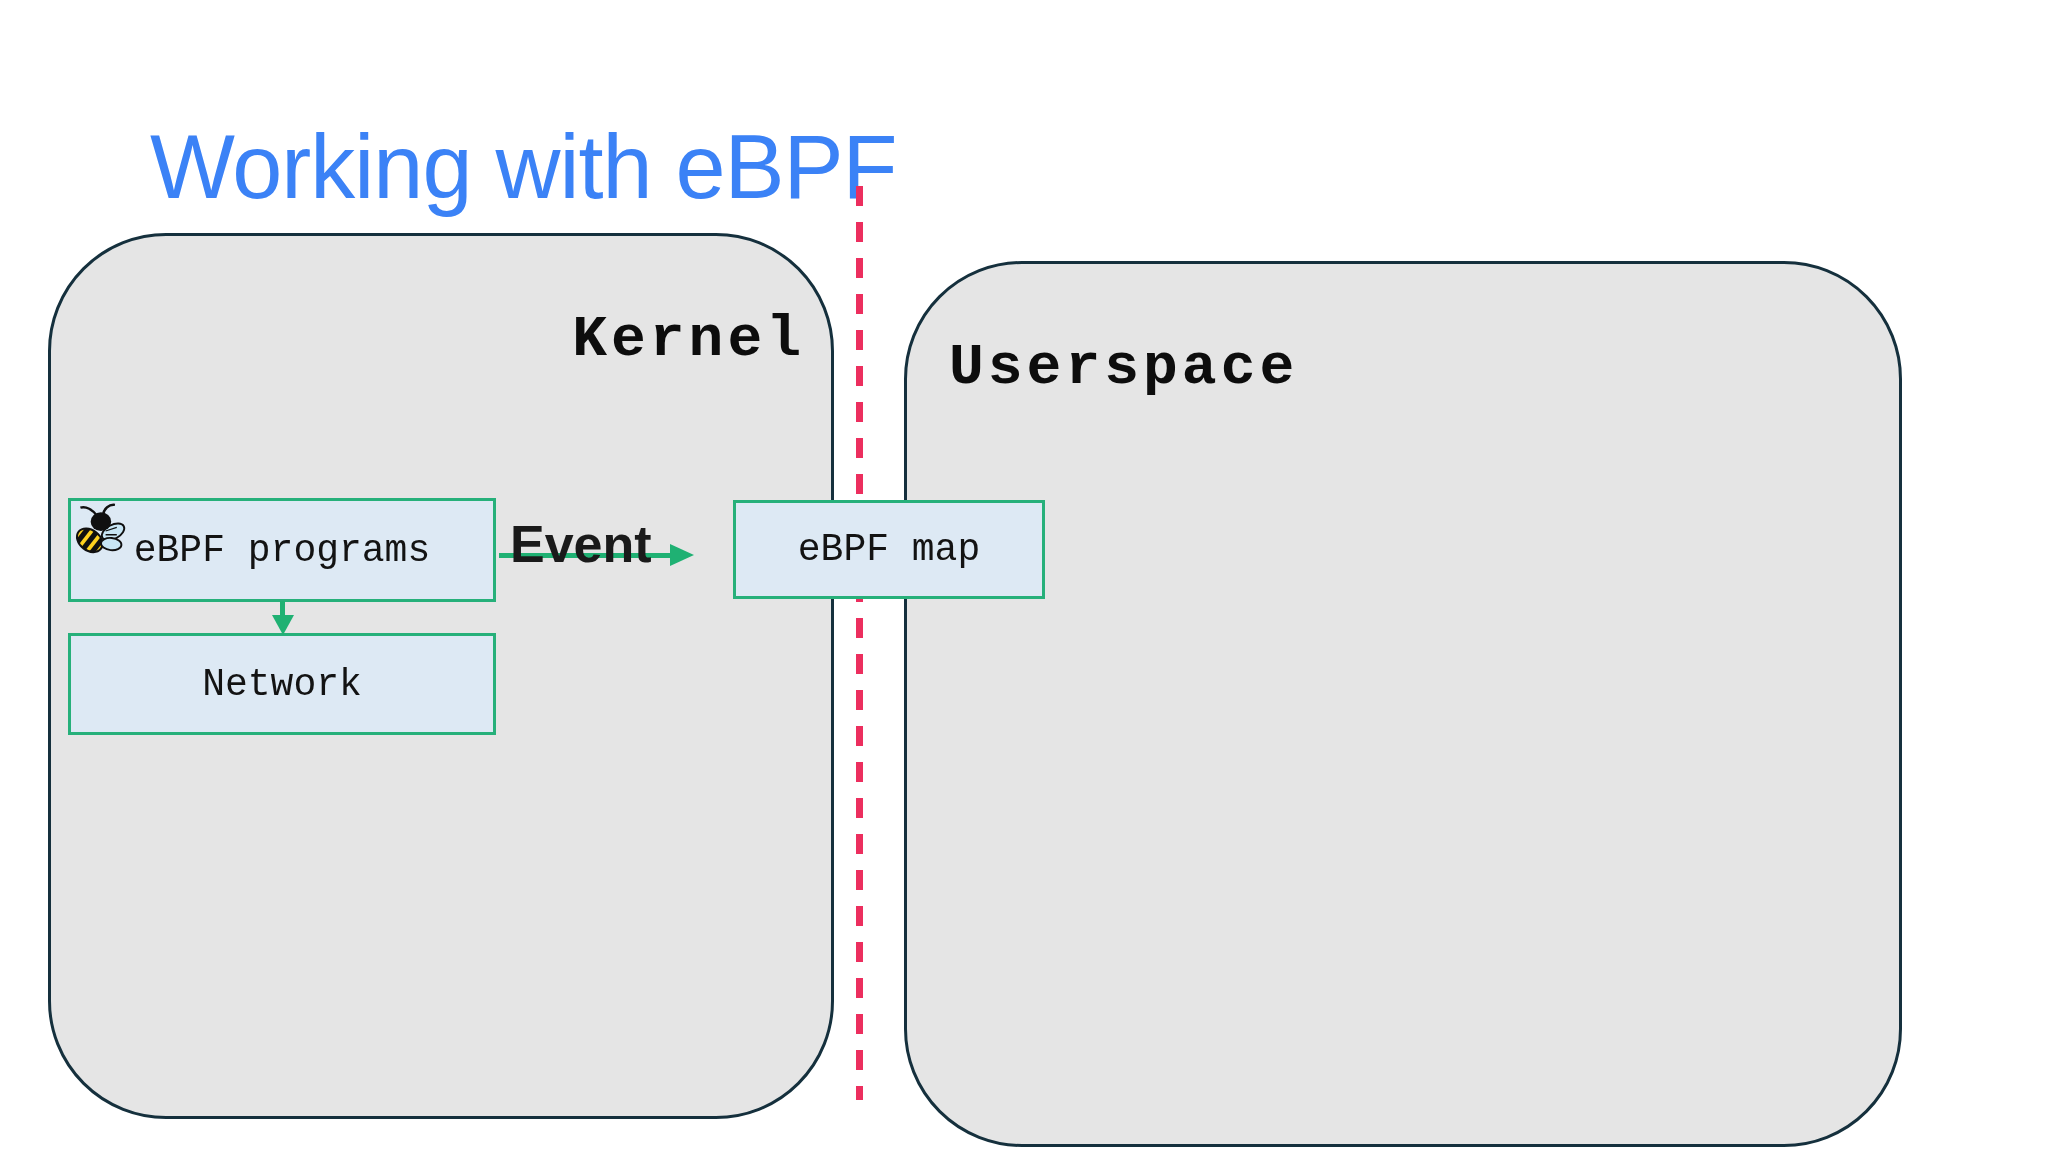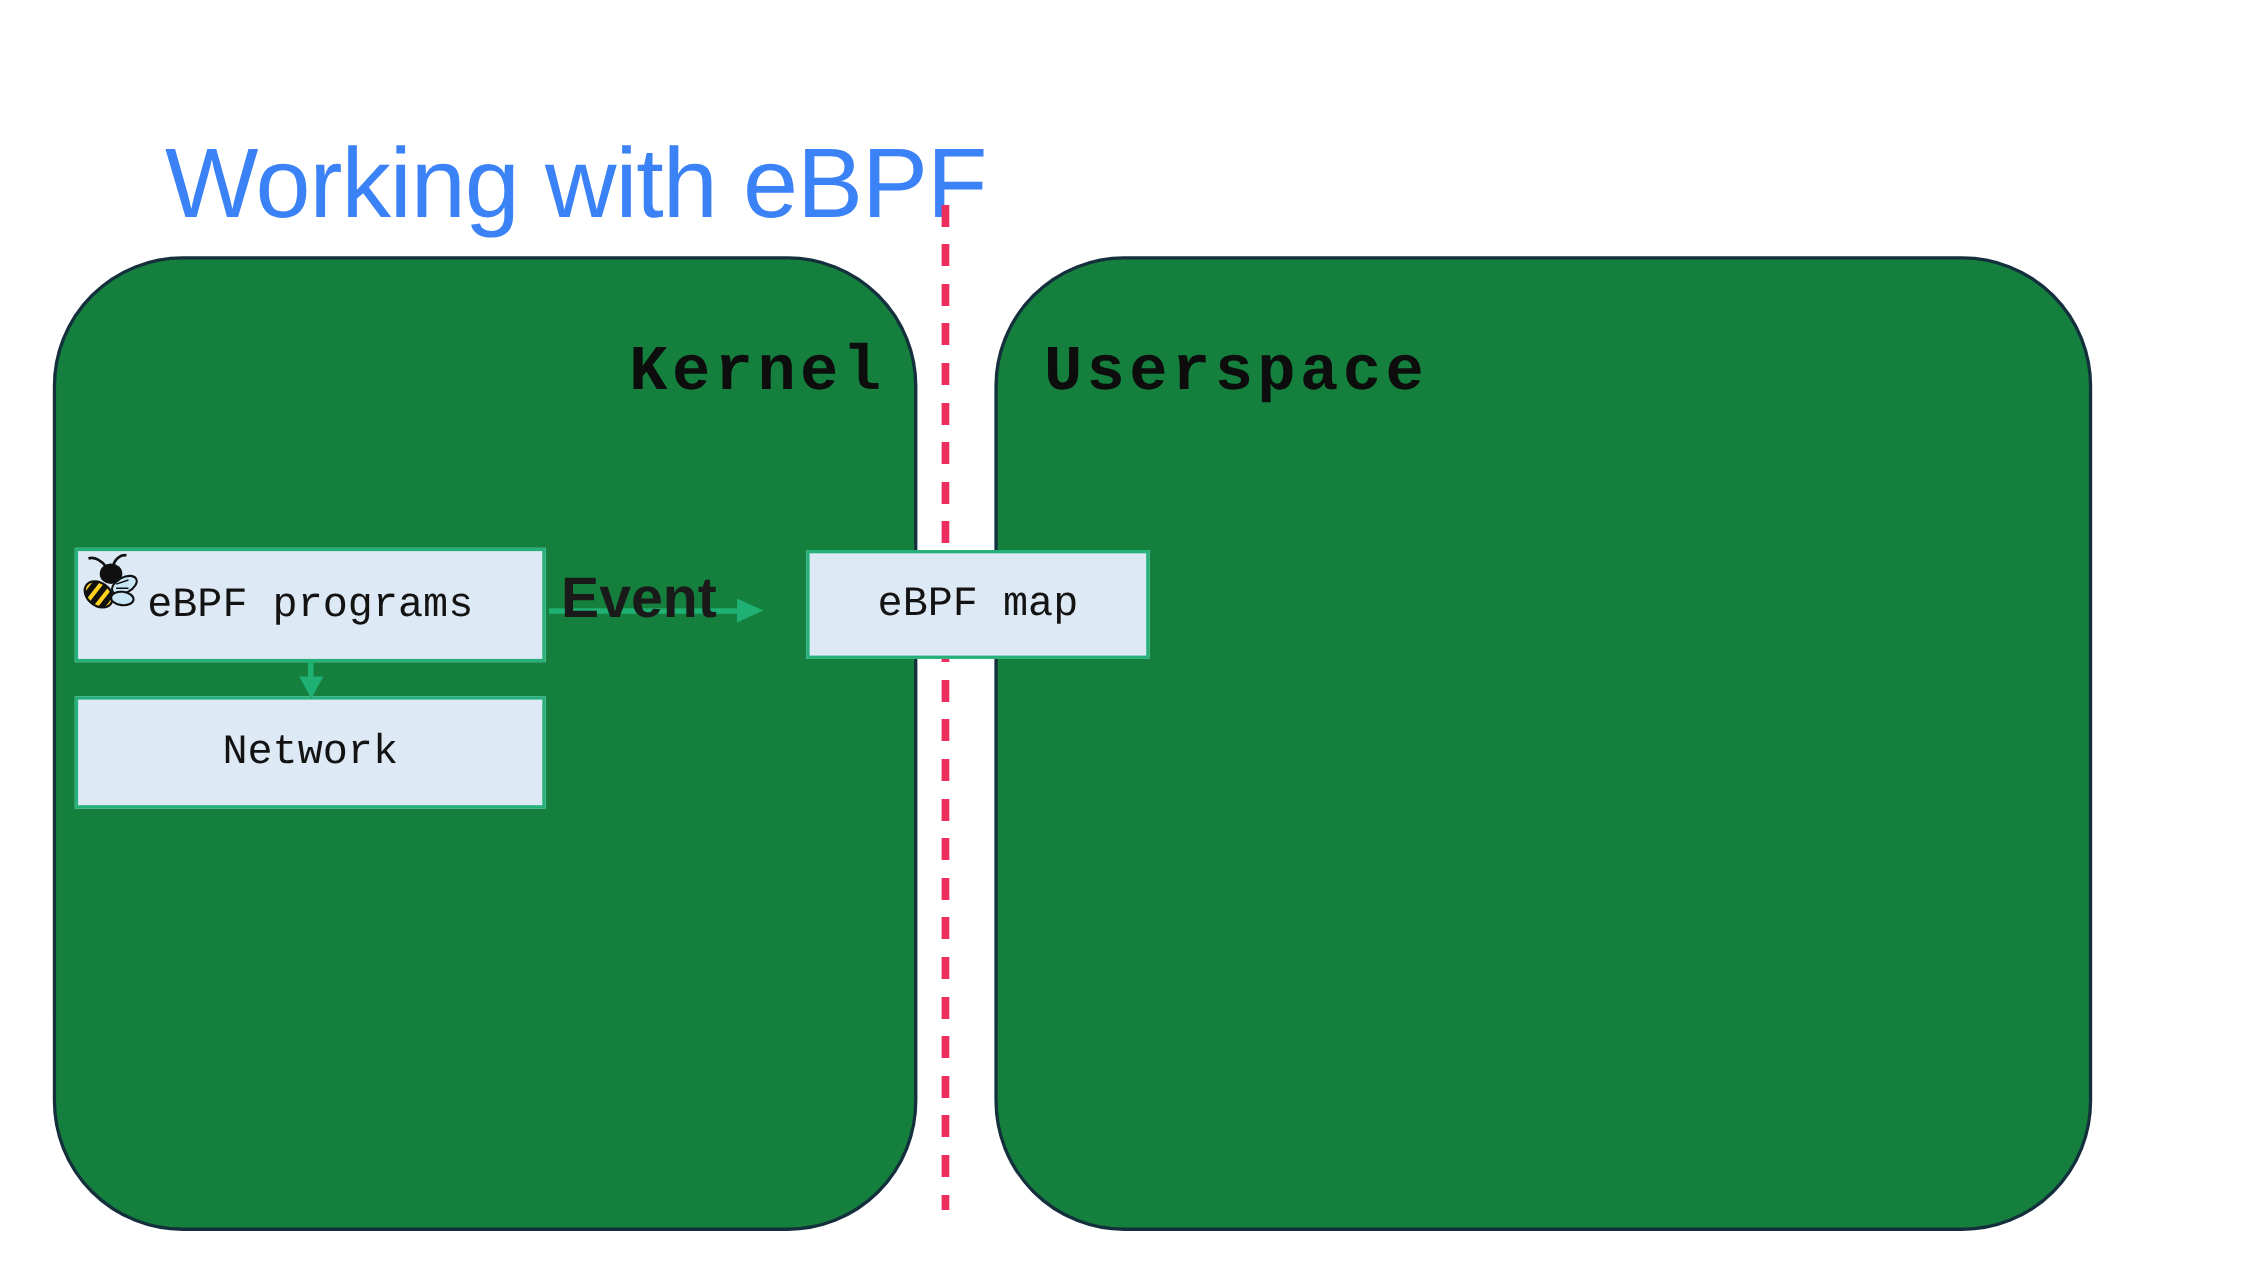--- a/index.html
+++ b/index.html
@@ -2,24 +2,24 @@
 <html><head>
 <meta charset="utf-8">
 <style>
   html,body{margin:0;padding:0;background:#ffffff;}
   .slide{position:relative;width:2048px;height:1152px;background:#ffffff;overflow:hidden;
          font-family:"Liberation Sans",sans-serif;}
 
   .slide-title{position:absolute;left:150px;top:122px;font-size:90px;font-weight:500;
                letter-spacing:-1px;line-height:1;color:#3b82f6;white-space:nowrap;}
 
-  .region{position:absolute;top:233px;height:886px;background:#15803d;
+  .region{position:absolute;top:233px;height:886px;background:#e5e5e5;
           border:3px solid #15303d;border-radius:118px;box-sizing:border-box;}
   .region-kernel{left:48px;width:786px;}
-  .region-userspace{left:904px;width:998px;}
+  .region-userspace{left:904px;width:998px;margin-top:28px;}
 
   .region-label{position:absolute;top:75px;font-family:"Liberation Mono","DejaVu Sans Mono",monospace;
                 font-weight:bold;font-size:58px;letter-spacing:4px;line-height:1;color:#0d0d0d;
                 white-space:nowrap;}
   .region-kernel .region-label{right:26px;}
   .region-userspace .region-label{left:42px;}
 
   .divider{position:absolute;left:856px;top:186px;width:7px;height:914px;z-index:2;
            background:repeating-linear-gradient(to bottom,#ec2e5e 0 20px,transparent 20px 36px);}
 

